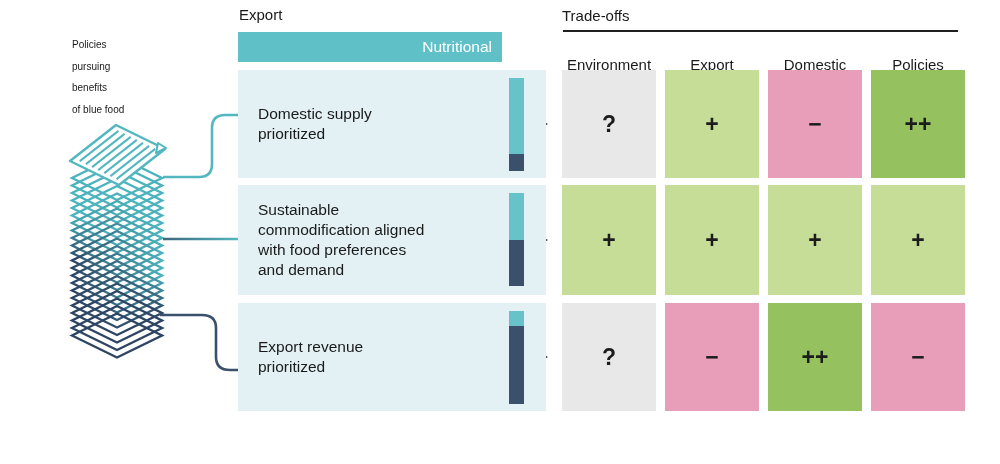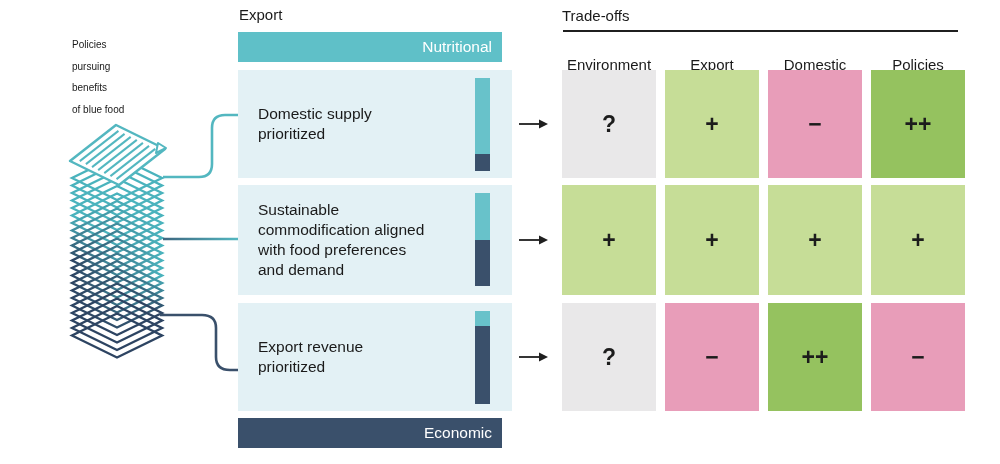--- a/index.html
+++ b/index.html
@@ -10,21 +10,21 @@
   #art{position:absolute;left:0;top:0;}
   .caption{position:absolute;left:72px;top:34px;font-size:10px;line-height:21.5px;white-space:pre-line;}
   .example-label{position:absolute;left:239px;top:6px;font-size:15px;}
   .band{
     position:absolute;left:238px;width:264px;height:30px;box-sizing:border-box;
     display:flex;align-items:center;justify-content:flex-end;padding-right:10px;
     color:#ffffff;font-size:15.5px;
   }
   .top-band{top:32px;}
   .bottom-band{top:418px;}
-  .example-box{position:absolute;left:238px;width:274px;display:flex;align-items:center;}
+  .example-box{position:absolute;left:238px;width:308px;display:flex;align-items:center;}
   .example-text{margin-left:20px;width:196px;font-size:15.5px;line-height:20px;white-space:pre-line;}
   .mix-bar{position:absolute;right:22px;top:8px;width:15px;height:93px;display:flex;flex-direction:column;}
   .mix-seg{width:100%;}
   .tradeoffs-title{position:absolute;left:562px;top:7px;width:402px;text-align:left;font-size:15px;}
   .tradeoffs-rule{position:absolute;left:563px;top:30px;width:395px;height:1.6px;background:#1f1f1f;}
   .tr-grid{position:absolute;left:562px;display:flex;gap:9px;}
   .tr-col-header{width:94px;text-align:center;font-size:15px;}
   .tradeoff-row{position:absolute;left:562px;display:flex;gap:9px;}
   .tradeoff-cell{width:94px;height:100%;display:flex;align-items:center;justify-content:center;}
   .symbol{font-size:23px;font-weight:700;color:#1c1c1c;}
@@ -214,23 +214,20 @@
       <div class="example-box" style="top: 303px; height: 108px; background: rgb(227, 241, 245);">
         <div class="example-text">Export revenue
 prioritized</div>
         <div class="mix-bar">
           <div class="mix-seg" style="height: 16%; background: rgb(104, 194, 202);"></div>
           <div class="mix-seg" style="height: 84%; background: rgb(58, 80, 107);"></div>
         </div>
       </div>
     </div>
 
-  <div class="band bottom-band" style="background: rgb(58, 80, 107);">
-    <span>Economic</span>
-  </div>
 
   <div class="tradeoffs-title">Trade-offs</div>
   <div class="tradeoffs-rule" style="background: rgb(31, 31, 31);"></div>
   <div id="tradeoff-headers" class="tr-grid" style="top:56px;">
       <div class="tr-col-header">Environment</div>
       <div class="tr-col-header">Export</div>
       <div class="tr-col-header">Domestic</div>
       <div class="tr-col-header">Policies</div>
     </div>
   <div id="tradeoff-rows">

